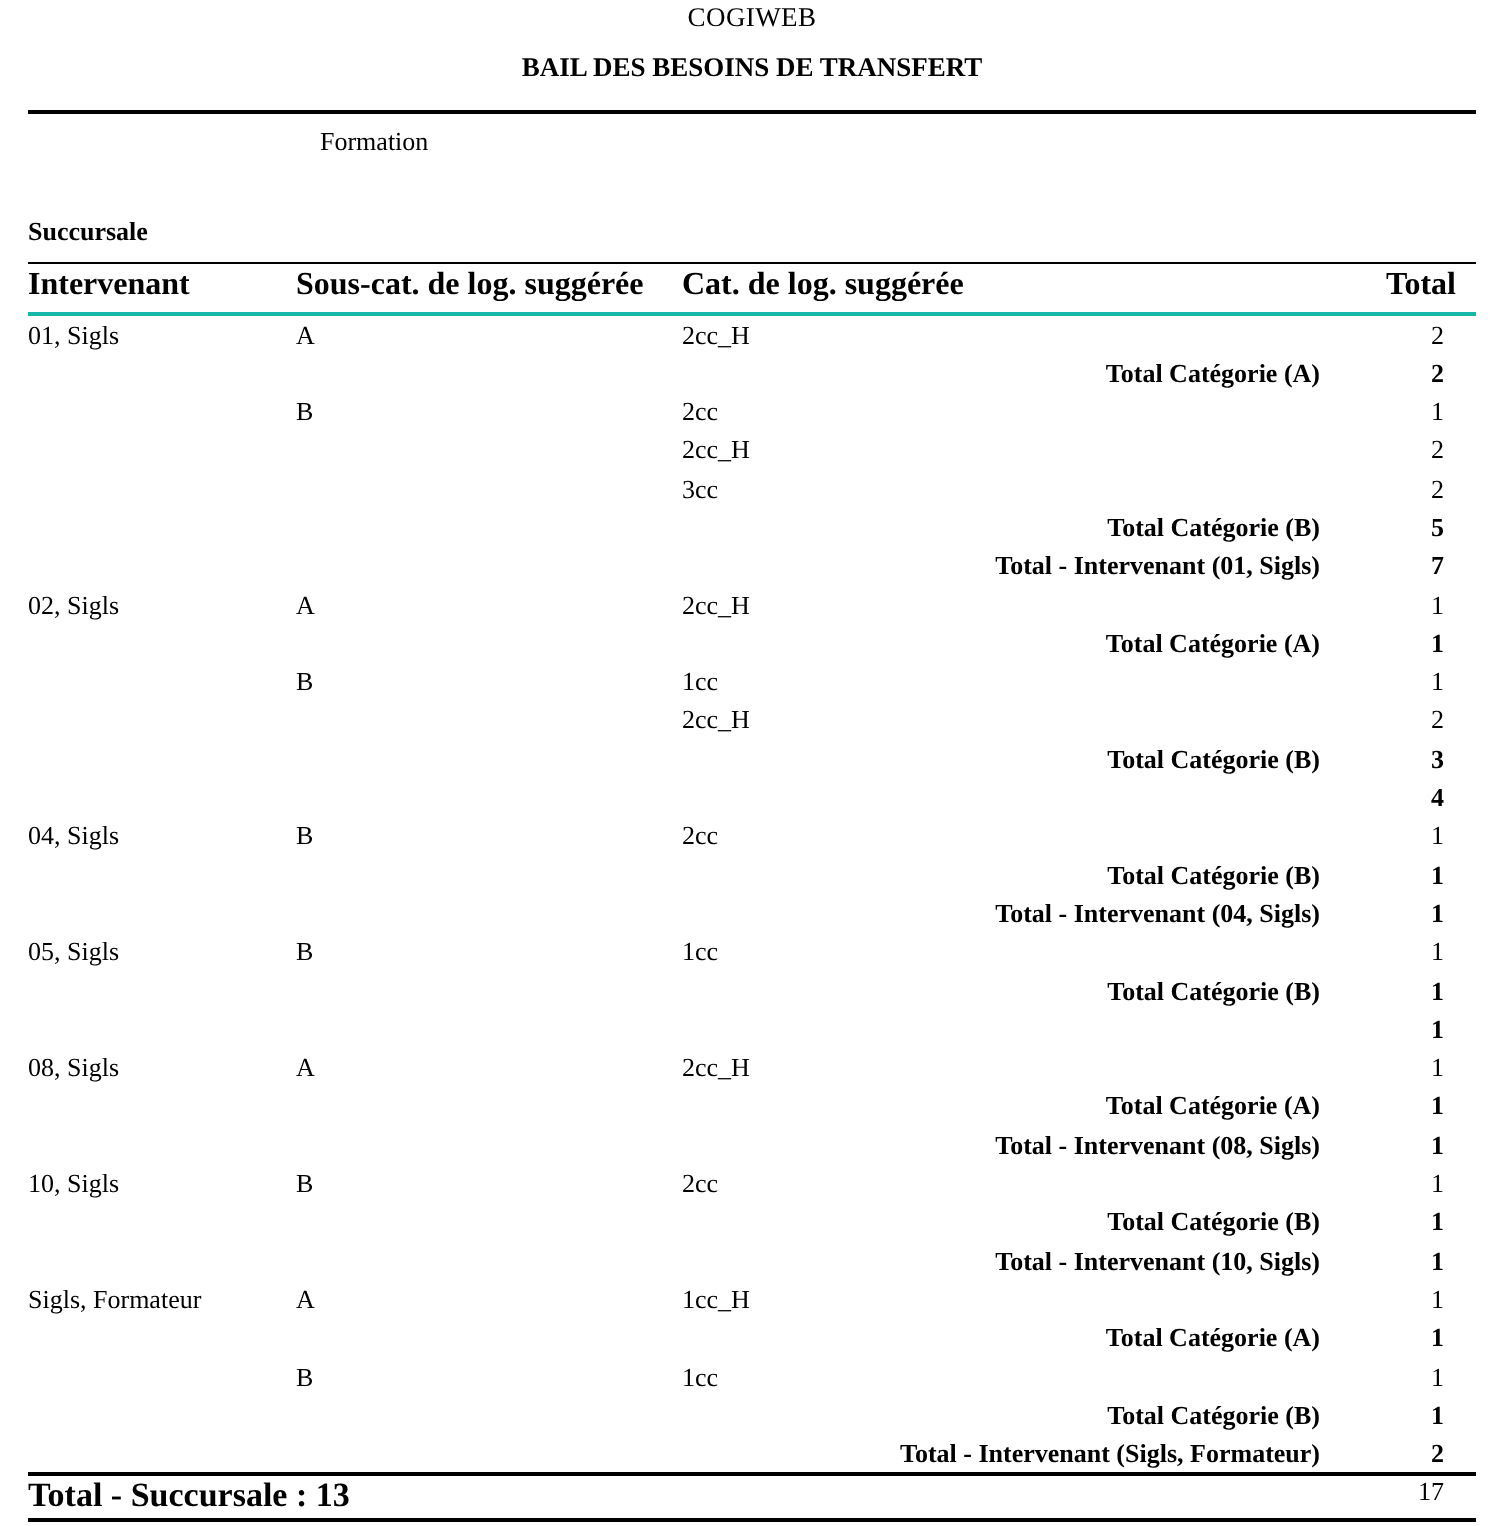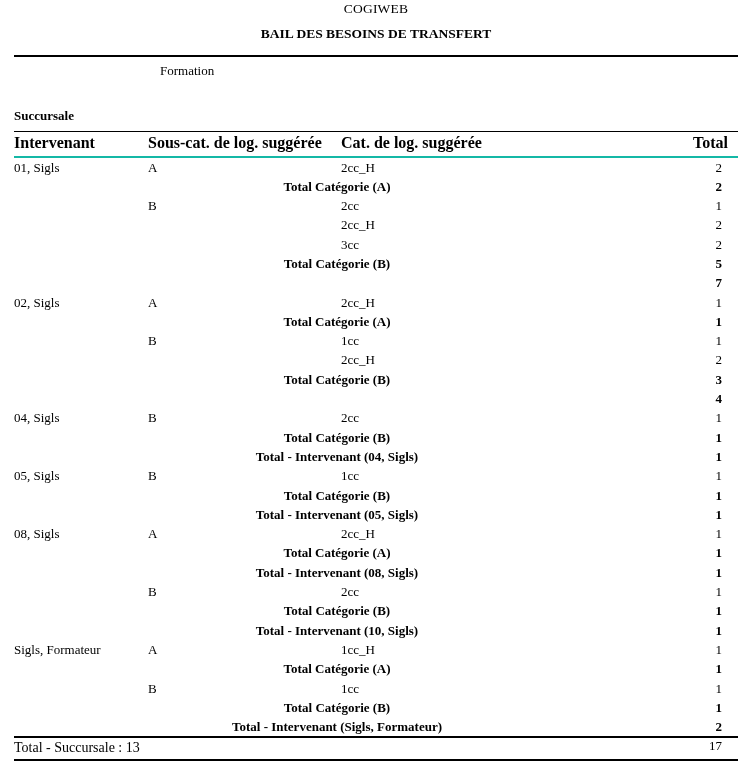--- a/index.html
+++ b/index.html
@@ -55,32 +55,32 @@
     height: 19.3px;
     line-height: 19.3px;
     white-space: nowrap;
   }
   .trow .c1 { grid-column: 1; }
   .trow .c2 { grid-column: 2; }
   .trow .c3 { grid-column: 3; }
   .trow .nbre { grid-column: 4; text-align: right; padding-right: 16px; }
   .trow.total .tlabel {
     grid-column: 1 / 4;
-    text-align: center;
+    text-align: right;
     font-weight: bold;
   }
   .trow.total .nbre { font-weight: bold; }
   .frow {
     display: flex;
     justify-content: space-between;
     align-items: flex-start;
     border-top: 2px solid #000;
     padding: 2px 0 3px 0;
   }
-  .flabel { font-weight: normal; font-size: 14px; line-height: 16px; }
+  .flabel { font-weight: bold; font-size: 17px; line-height: 16px; }
   .fvalue { font-size: 13px; line-height: 14px; padding-right: 16px; margin-top: -1px; }
 </style>
 </head>
 <body>
 
 <div class="page">
   <div class="org-title">COGIWEB</div>
   <div class="report-title">BAIL DES BESOINS DE TRANSFERT</div>
 
   <div class="content">
@@ -125,20 +125,21 @@
           <span class="c1"></span>
           <span class="c2"></span>
           <span class="c3">3cc</span>
           <span class="nbre">2</span>
         </div>
         <div class="trow total">
           <span class="tlabel">Total Catégorie (B)</span>
           <span class="nbre">5</span>
         </div>
         <div class="trow total">
+          <span class="tlabel">Total - Intervenant (01, Sigls)</span>
           <span class="nbre">7</span>
         </div>
         <div class="trow">
           <span class="c1">02, Sigls</span>
           <span class="c2">A</span>
           <span class="c3">2cc_H</span>
           <span class="nbre">1</span>
         </div>
         <div class="trow total">
           <span class="tlabel">Total Catégorie (A)</span>
@@ -181,38 +182,38 @@
           <span class="c1">05, Sigls</span>
           <span class="c2">B</span>
           <span class="c3">1cc</span>
           <span class="nbre">1</span>
         </div>
         <div class="trow total">
           <span class="tlabel">Total Catégorie (B)</span>
           <span class="nbre">1</span>
         </div>
         <div class="trow total">
-          <span class="tlabel">Total - Intervenant (05, Sigls)</span>
           <span class="nbre">1</span>
         </div>
         <div class="trow">
           <span class="c1">08, Sigls</span>
           <span class="c2">A</span>
           <span class="c3">2cc_H</span>
           <span class="nbre">1</span>
         </div>
         <div class="trow total">
           <span class="tlabel">Total Catégorie (A)</span>
           <span class="nbre">1</span>
         </div>
         <div class="trow total">
           <span class="tlabel">Total - Intervenant (08, Sigls)</span>
           <span class="nbre">1</span>
         </div>
         <div class="trow">
+          <span class="c1">10, Sigls</span>
           <span class="c2">B</span>
           <span class="c3">2cc</span>
           <span class="nbre">1</span>
         </div>
         <div class="trow total">
           <span class="tlabel">Total Catégorie (B)</span>
           <span class="nbre">1</span>
         </div>
         <div class="trow total">
           <span class="tlabel">Total - Intervenant (10, Sigls)</span>

